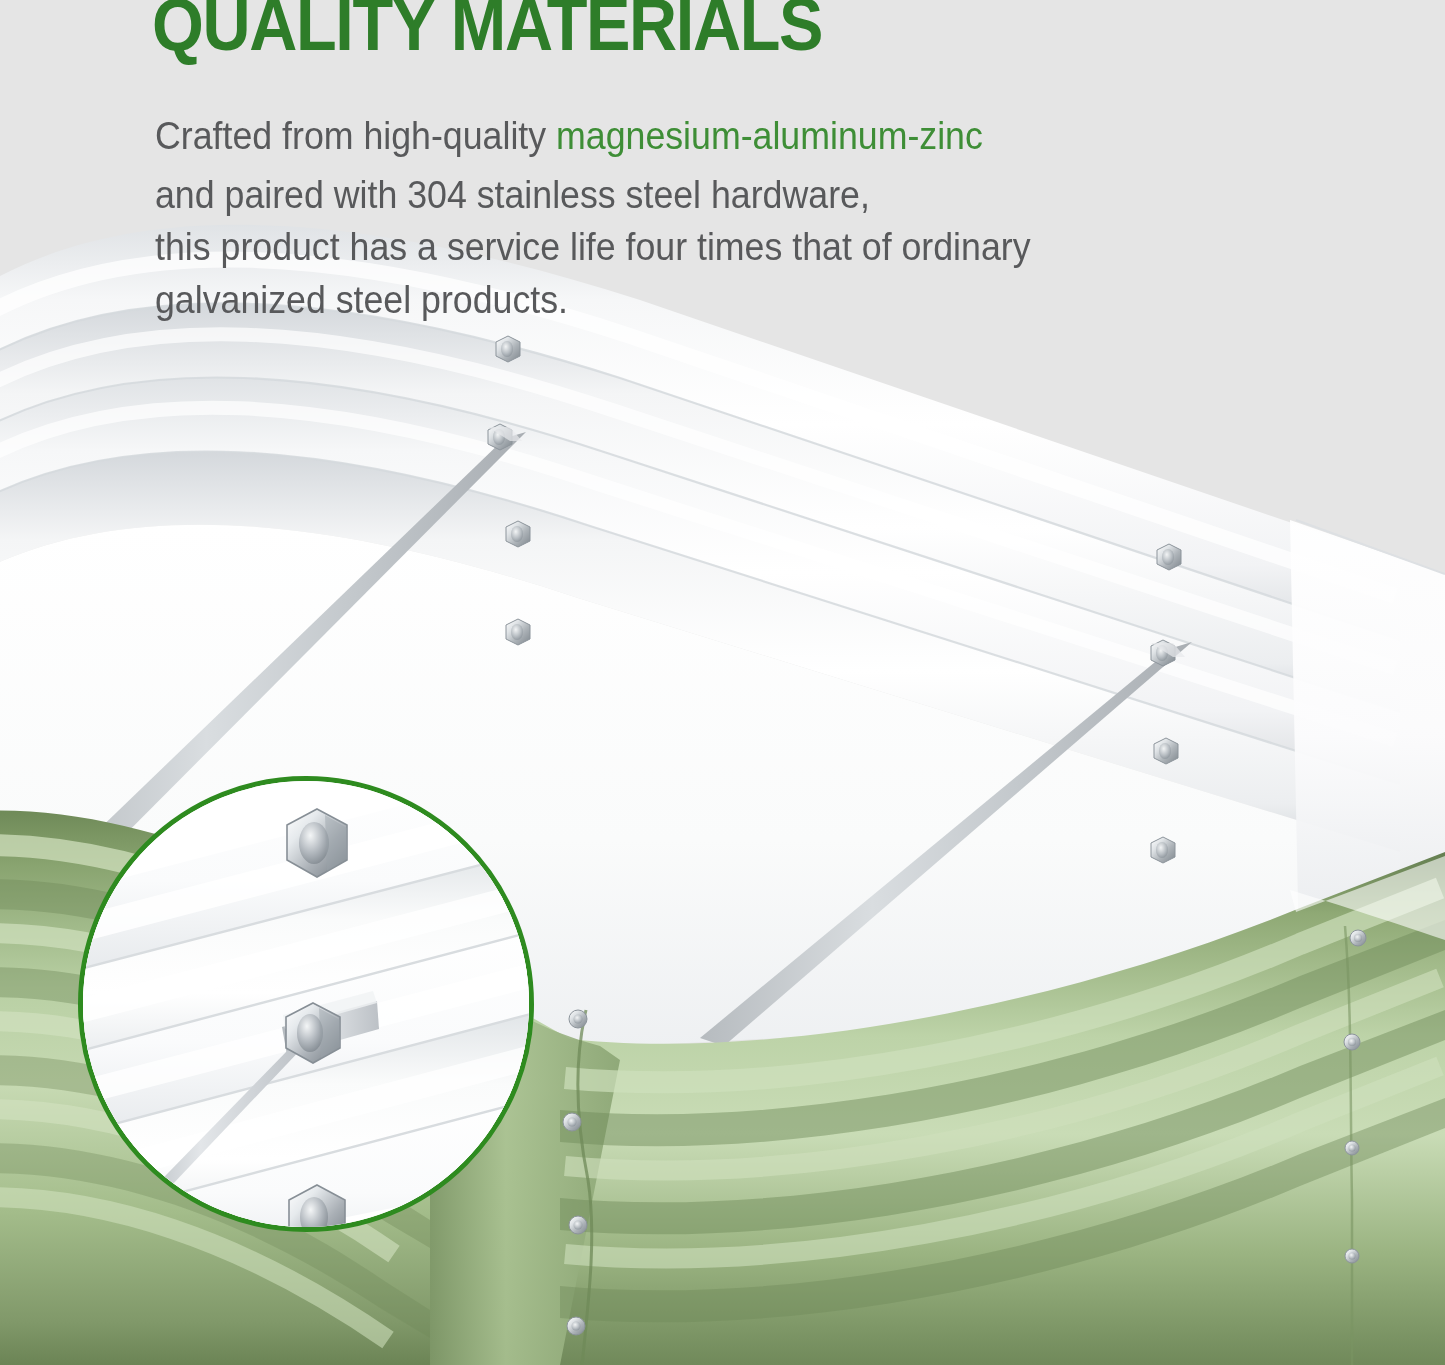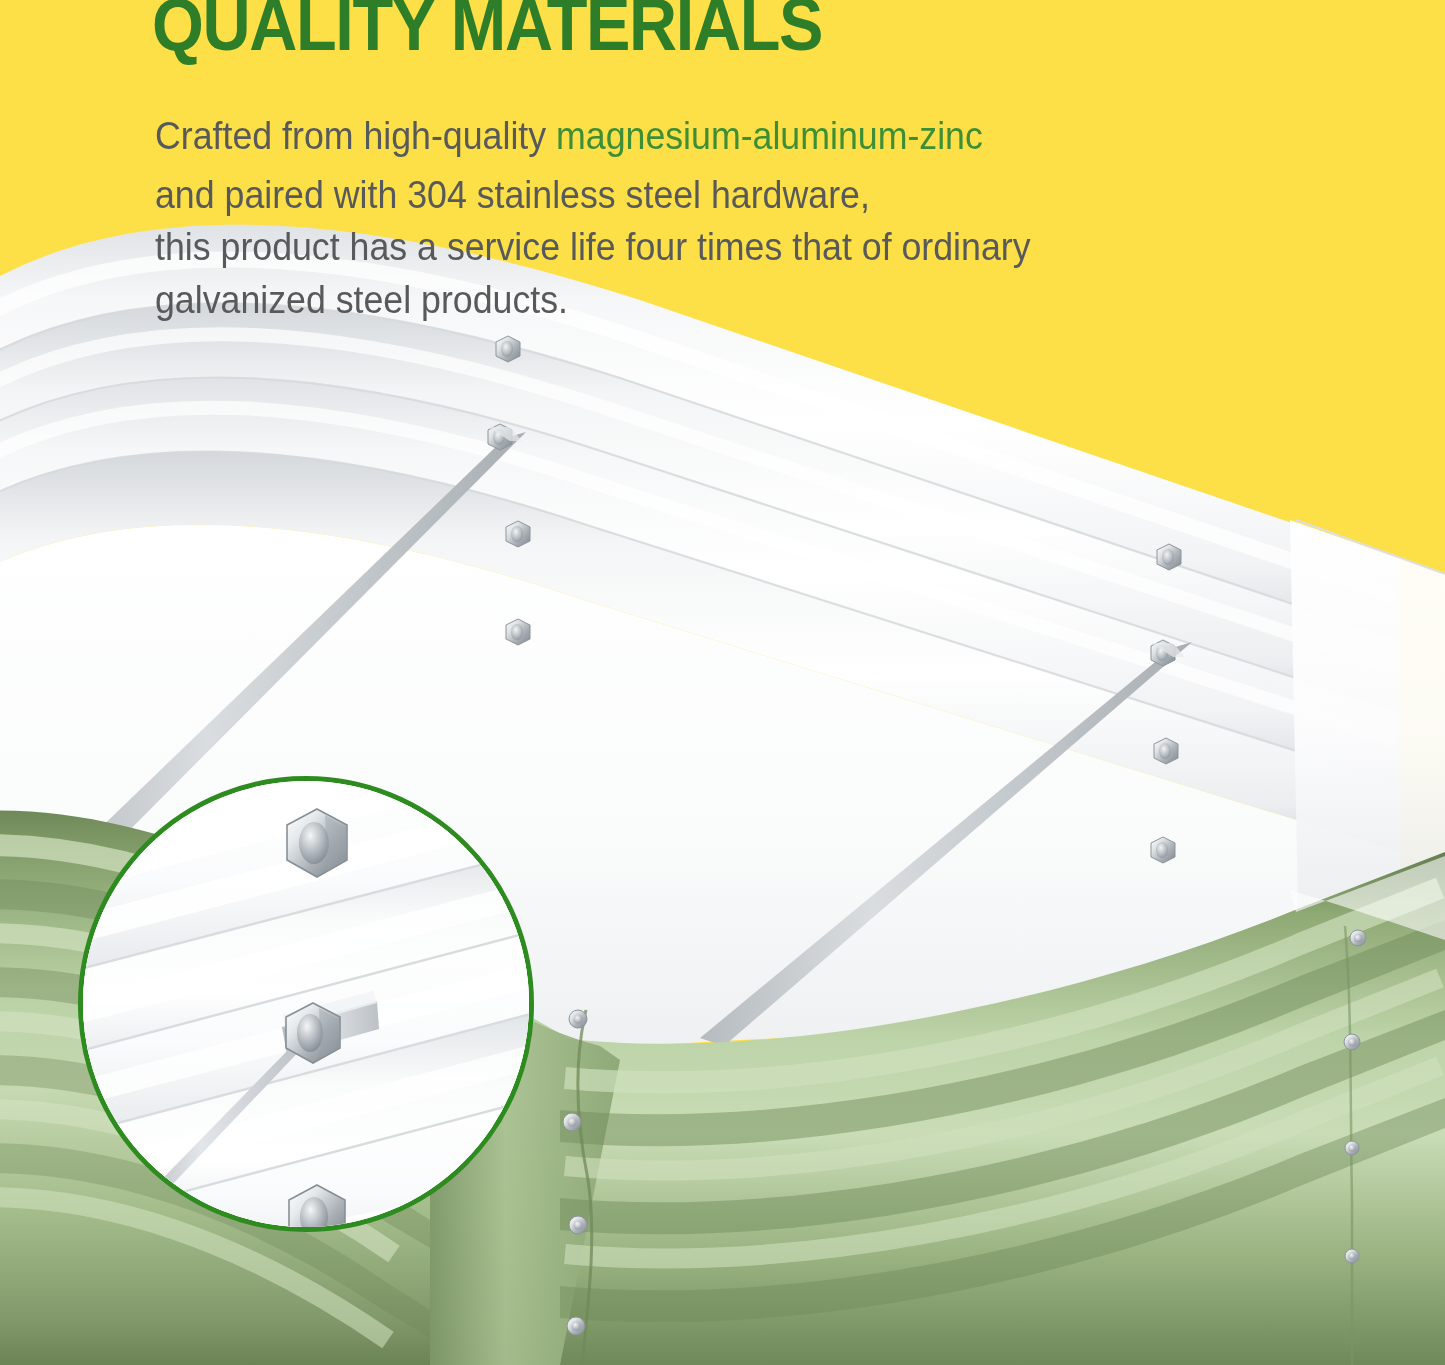--- a/index.html
+++ b/index.html
@@ -8,21 +8,21 @@
     background: #ffffff;
   }
   body {
     font-family: "Liberation Sans", sans-serif;
   }
   #page {
     position: relative;
     width: 1445px;
     height: 1365px;
     overflow: hidden;
-    background: #fde047;
+    background: #e5e5e5;
   }
 
   
   #text-block {
     position: absolute;
     left: 0;
     top: 0;
     width: 1445px;
     z-index: 40;
     pointer-events: none;

